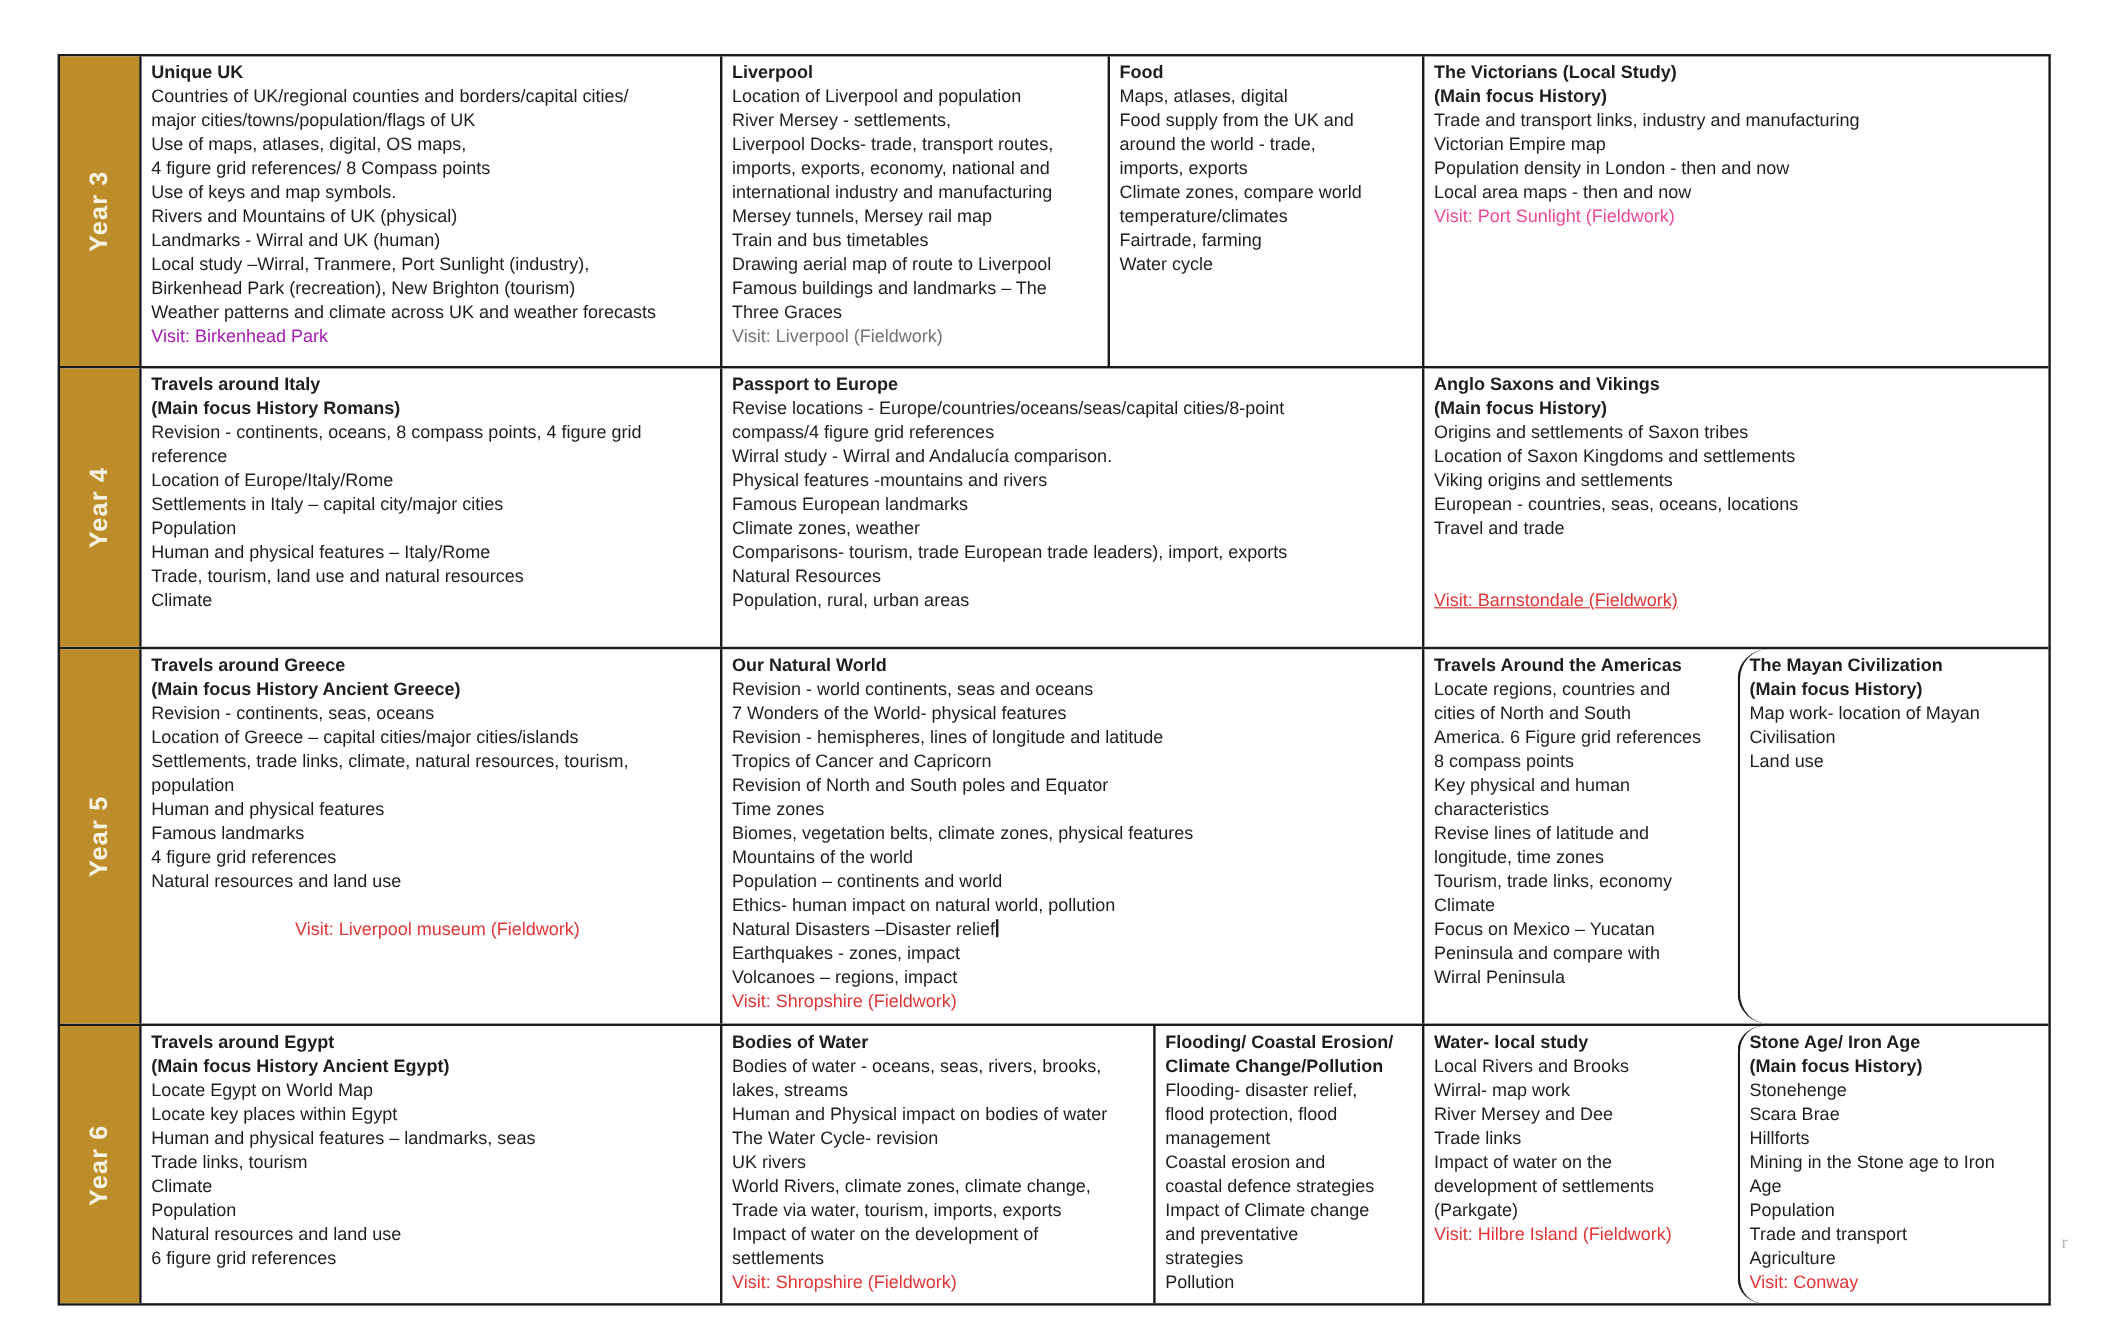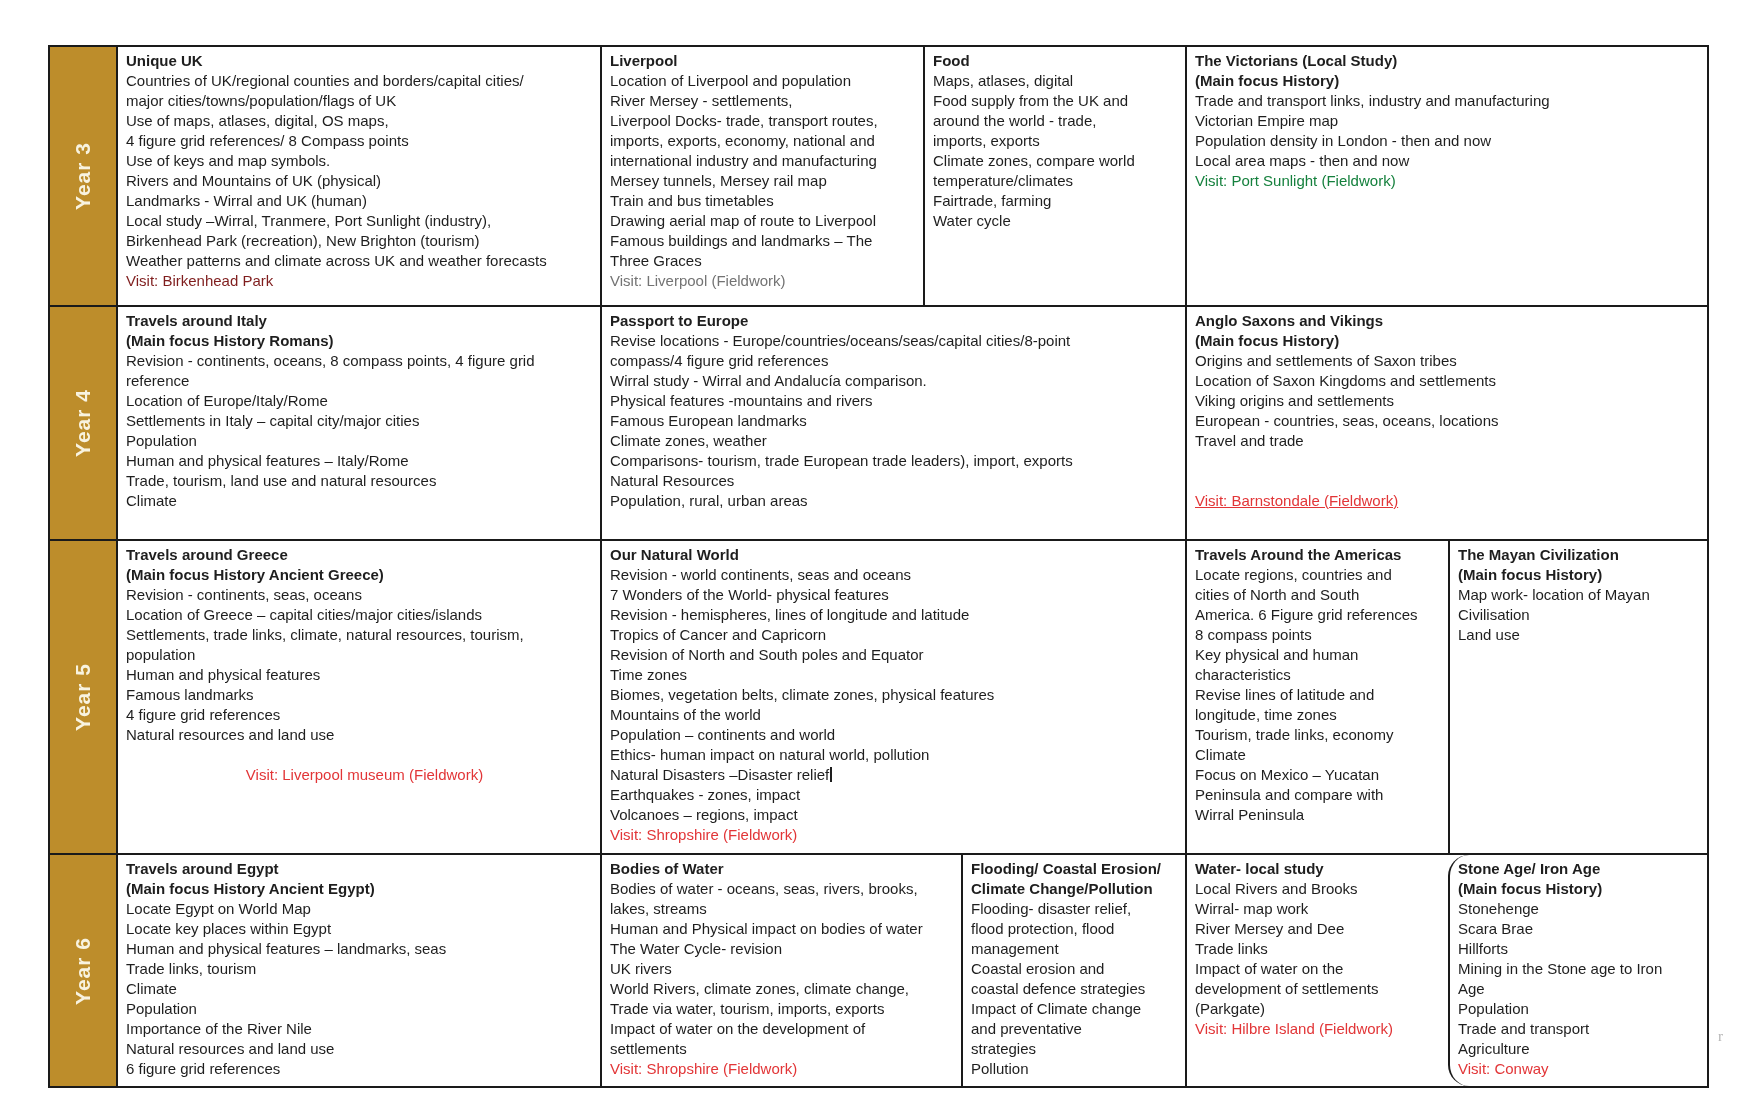--- a/index.html
+++ b/index.html
@@ -81,21 +81,21 @@
           <div class="line normal">Countries of UK/regional counties and borders/capital cities/</div>
           <div class="line normal">major cities/towns/population/flags of UK</div>
           <div class="line normal">Use of maps, atlases, digital, OS maps,</div>
           <div class="line normal">4 figure grid references/ 8 Compass points</div>
           <div class="line normal">Use of keys and map symbols.</div>
           <div class="line normal">Rivers and Mountains of UK (physical)</div>
           <div class="line normal">Landmarks - Wirral and UK (human)</div>
           <div class="line normal">Local study –Wirral, Tranmere, Port Sunlight (industry),</div>
           <div class="line normal">Birkenhead Park (recreation), New Brighton (tourism)</div>
           <div class="line normal">Weather patterns and climate across UK and weather forecasts</div>
-          <div class="line visit" style="color: #7f1d1d;">Visit: Birkenhead Park</div>
+          <div class="line visit" style="color: #a21caf;">Visit: Birkenhead Park</div>
         </div>
         <div class="cell" style="width: 323px; flex: 0 0 323px; border-color: rgb(26, 26, 26);">
           <div class="line bold">Liverpool</div>
           <div class="line normal">Location of Liverpool and population</div>
           <div class="line normal">River Mersey - settlements,</div>
           <div class="line normal">Liverpool Docks- trade, transport routes,</div>
           <div class="line normal">imports, exports, economy, national and</div>
           <div class="line normal">international industry and manufacturing</div>
           <div class="line normal">Mersey tunnels, Mersey rail map</div>
           <div class="line normal">Train and bus timetables</div>
@@ -115,21 +115,21 @@
           <div class="line normal">Fairtrade, farming</div>
           <div class="line normal">Water cycle</div>
         </div>
         <div class="cell" style="width: 522px; flex: 0 0 522px; border-color: rgb(26, 26, 26);">
           <div class="line bold">The Victorians (Local Study)</div>
           <div class="line bold">(Main focus History)</div>
           <div class="line normal">Trade and transport links, industry and manufacturing</div>
           <div class="line normal">Victorian Empire map</div>
           <div class="line normal">Population density in London - then and now</div>
           <div class="line normal">Local area maps - then and now</div>
-          <div class="line visit" style="color: #15803d;">Visit: Port Sunlight (Fieldwork)</div>
+          <div class="line visit" style="color: #ec4899;">Visit: Port Sunlight (Fieldwork)</div>
         </div>
       </div>
       <div class="row" style="height: 234px; border-color: rgb(26, 26, 26);">
         <div class="year-cell" style="background: rgb(189, 141, 43);">
           <div class="year-text" style="color: rgb(248, 243, 224);">Year 4</div>
         </div>
         <div class="cell" style="width: 484px; flex: 0 0 484px; border-color: rgb(26, 26, 26);">
           <div class="line bold">Travels around Italy</div>
           <div class="line bold">(Main focus History Romans)</div>
           <div class="line normal">Revision - continents, oceans, 8 compass points, 4 figure grid</div>
@@ -210,42 +210,41 @@
           <div class="line normal">Key physical and human</div>
           <div class="line normal">characteristics</div>
           <div class="line normal">Revise lines of latitude and</div>
           <div class="line normal">longitude, time zones</div>
           <div class="line normal">Tourism, trade links, economy</div>
           <div class="line normal">Climate</div>
           <div class="line normal">Focus on Mexico – Yucatan</div>
           <div class="line normal">Peninsula and compare with</div>
           <div class="line normal">Wirral Peninsula</div>
         </div>
-        <div class="cell" style="width: 259px; flex: 0 0 259px; border-color: rgb(26, 26, 26);">
+        <div class="cell" style="width: 259px; flex: 0 0 259px; border-color: rgb(26, 26, 26); border-radius: 25px;">
           <div class="line bold">The Mayan Civilization</div>
           <div class="line bold">(Main focus History)</div>
           <div class="line normal">Map work- location of Mayan</div>
           <div class="line normal">Civilisation</div>
           <div class="line normal">Land use</div>
         </div>
       </div>
       <div class="row" style="height: 233px; border-color: rgb(26, 26, 26);">
         <div class="year-cell" style="background: rgb(189, 141, 43);">
           <div class="year-text" style="color: rgb(248, 243, 224);">Year 6</div>
         </div>
         <div class="cell" style="width: 484px; flex: 0 0 484px; border-color: rgb(26, 26, 26);">
           <div class="line bold">Travels around Egypt</div>
           <div class="line bold">(Main focus History Ancient Egypt)</div>
           <div class="line normal">Locate Egypt on World Map</div>
           <div class="line normal">Locate key places within Egypt</div>
           <div class="line normal">Human and physical features – landmarks, seas</div>
           <div class="line normal">Trade links, tourism</div>
           <div class="line normal">Climate</div>
           <div class="line normal">Population</div>
-          <div class="line normal">Importance of the River Nile</div>
           <div class="line normal">Natural resources and land use</div>
           <div class="line normal">6 figure grid references</div>
         </div>
         <div class="cell" style="width: 361px; flex: 0 0 361px; border-color: rgb(26, 26, 26);">
           <div class="line bold">Bodies of Water</div>
           <div class="line normal">Bodies of water - oceans, seas, rivers, brooks,</div>
           <div class="line normal">lakes, streams</div>
           <div class="line normal">Human and Physical impact on bodies of water</div>
           <div class="line normal">The Water Cycle- revision</div>
           <div class="line normal">UK rivers</div>

